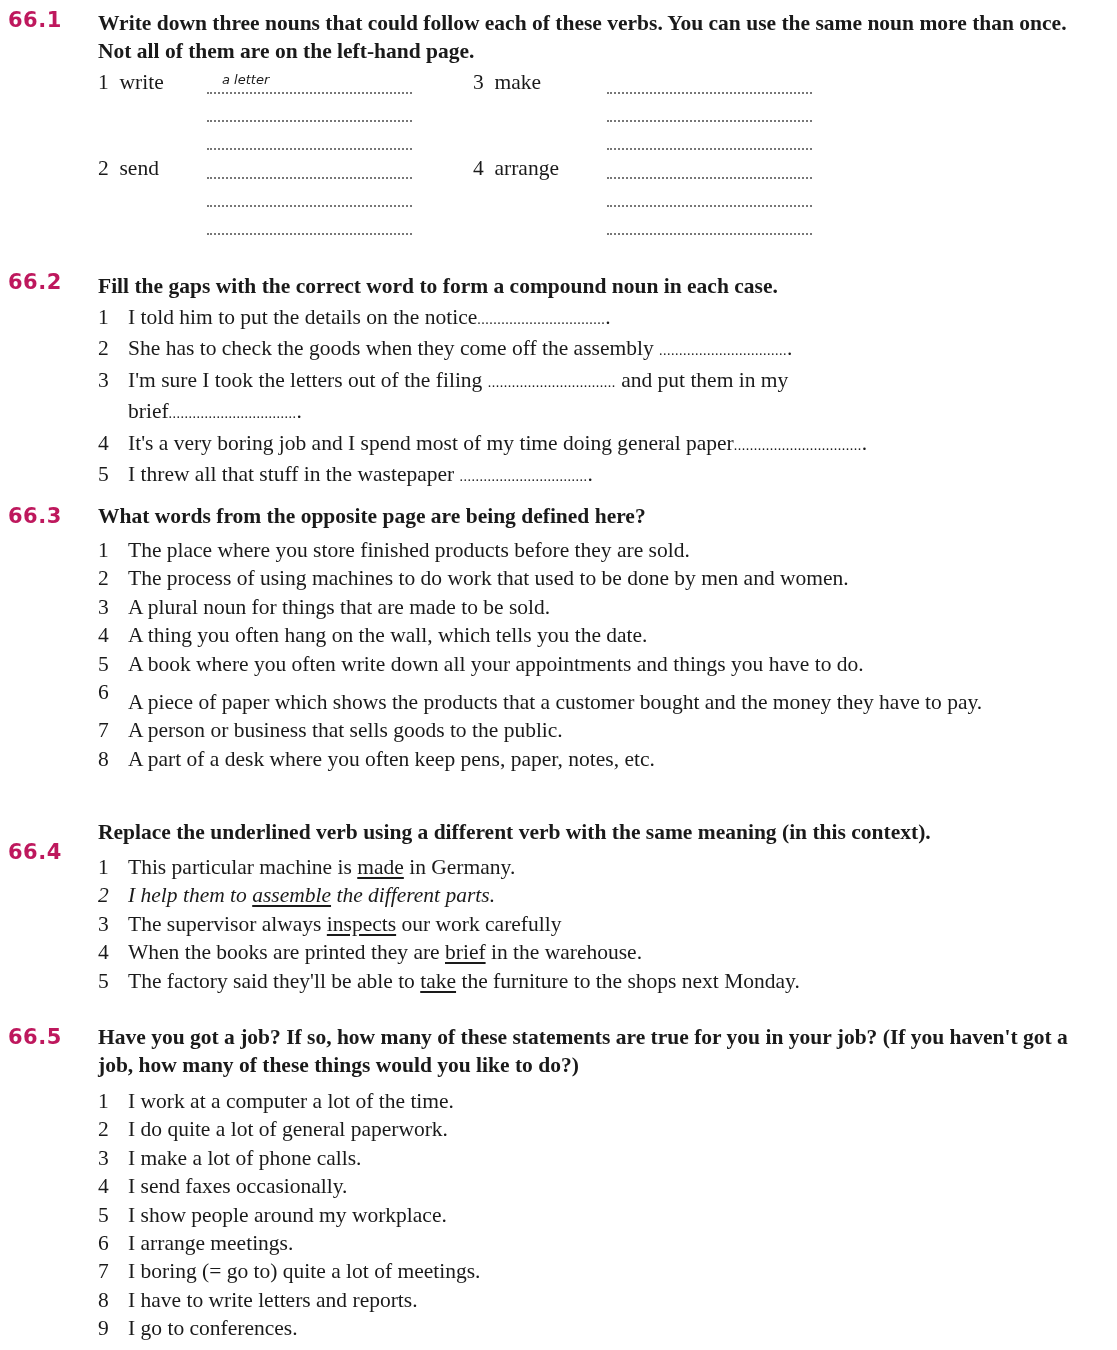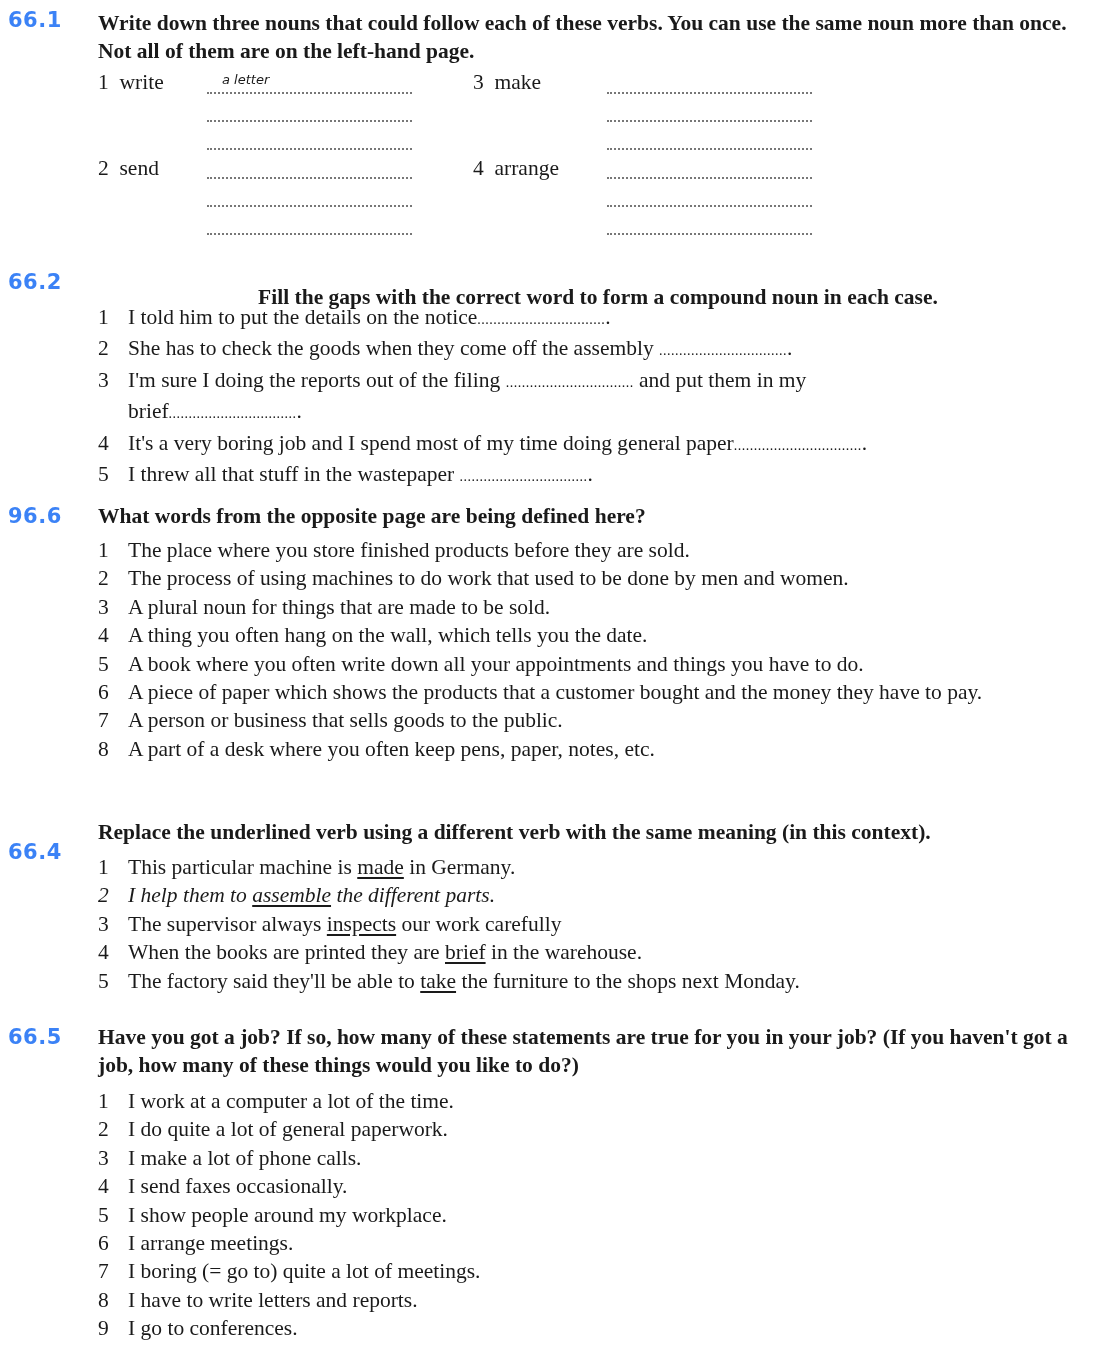--- a/index.html
+++ b/index.html
@@ -1,20 +1,20 @@
 <!DOCTYPE html>
 <html><head>
 <meta charset="utf-8">
 <style>
   html, body { margin: 0; padding: 0; background: #ffffff; }
   body { width: 1117px; height: 1350px; position: relative; overflow: hidden;
          font-family: "Liberation Serif", "DejaVu Serif", serif; color: #1a1a1a; }
   .section { position: absolute; left: 0; width: 1117px; }
   .num { position: absolute; left: 8px; font-family: "DejaVu Sans", "Liberation Sans", sans-serif;
-         font-weight: bold; font-size: 21px; color: #3b82f6; letter-spacing: 0.5px; }
+         font-weight: bold; font-size: 21px; color: #be185d; letter-spacing: 0.5px; }
   .instr { position: absolute; left: 98px; width: 1000px; font-weight: bold; font-size: 21.5px; line-height: 28px; }
   .items { position: absolute; left: 98px; width: 1000px; font-size: 21.5px; line-height: 28.4px; }
   .item { display: flex; }
   .item .n { width: 30px; flex: none; }
   .item .t { flex: 1; }
   .dots { letter-spacing: 0.5px; font-size: 14px; }
   u { text-decoration: underline; text-underline-offset: 3px; text-align: center; }
   .grid { position: absolute; font-size: 21.5px; }
   .verb { position: absolute; }
   .line { position: absolute; width: 205px; border-bottom: 2px dotted #777; height: 0; }
@@ -45,47 +45,47 @@
 
     <div class="verb" style="left:473px;top:156px;"><span>4</span>&nbsp;&nbsp;<span>arrange</span></div>
     <div class="line" style="left:607px;top:177px;"></div>
     <div class="line" style="left:607px;top:205px;"></div>
     <div class="line" style="left:607px;top:233px;"></div>
   </div>
 </div>
 
 <div class="section" style="top:268px;">
   <div class="num" style="top:2px;">66.2</div>
-  <div class="instr" style="top:15px;text-align:center;">Fill the gaps with the correct word to form a compound noun in each case.</div>
+  <div class="instr" style="top:4px;">Fill the gaps with the correct word to form a compound noun in each case.</div>
   <div class="items" style="top:35px;">
     <div class="item">
         <span class="n">1</span>
         <span class="t"><span>I told him to put the details on the notice</span><span class="dots">................................</span><span>.</span></span>
       </div>
     <div class="item">
         <span class="n">2</span>
         <span class="t"><span>She has to check the goods when they come off the assembly </span><span class="dots">................................</span><span>.</span></span>
       </div>
     <div class="item">
         <span class="n">3</span>
-        <span class="t"><span>I'm sure I doing the reports out of the filing </span><span class="dots">................................</span><span> and put them in my</span><br><span>brief</span><span class="dots">................................</span><span>.</span></span>
+        <span class="t"><span>I'm sure I took the letters out of the filing </span><span class="dots">................................</span><span> and put them in my</span><br><span>brief</span><span class="dots">................................</span><span>.</span></span>
       </div>
     <div class="item">
         <span class="n">4</span>
         <span class="t"><span>It's a very boring job and I spend most of my time doing general paper</span><span class="dots">................................</span><span>.</span></span>
       </div>
     <div class="item">
         <span class="n">5</span>
         <span class="t"><span>I threw all that stuff in the wastepaper </span><span class="dots">................................</span><span>.</span></span>
       </div>
   </div>
 </div>
 
 <div class="section" style="top:502px;">
-  <div class="num" style="top:2px;">96.6</div>
+  <div class="num" style="top:2px;">66.3</div>
   <div class="instr" style="top:0;">What words from the opposite page are being defined here?</div>
   <div class="items" style="top:34px;">
     <div class="item">
         <span class="n">1</span>
         <span class="t">The place where you store finished products before they are sold.</span>
       </div>
     <div class="item">
         <span class="n">2</span>
         <span class="t">The process of using machines to do work that used to be done by men and women.</span>
       </div>
@@ -96,21 +96,21 @@
     <div class="item">
         <span class="n">4</span>
         <span class="t">A thing you often hang on the wall, which tells you the date.</span>
       </div>
     <div class="item">
         <span class="n">5</span>
         <span class="t">A book where you often write down all your appointments and things you have to do.</span>
       </div>
     <div class="item">
         <span class="n">6</span>
-        <span class="t" style="max-width:930px;">A piece of paper which shows the products that a customer bought and the money they have to pay.</span>
+        <span class="t" style="max-width:930px;margin-top:10px;">A piece of paper which shows the products that a customer bought and the money they have to pay.</span>
       </div>
     <div class="item">
         <span class="n">7</span>
         <span class="t">A person or business that sells goods to the public.</span>
       </div>
     <div class="item">
         <span class="n">8</span>
         <span class="t">A part of a desk where you often keep pens, paper, notes, etc.</span>
       </div>
   </div>

